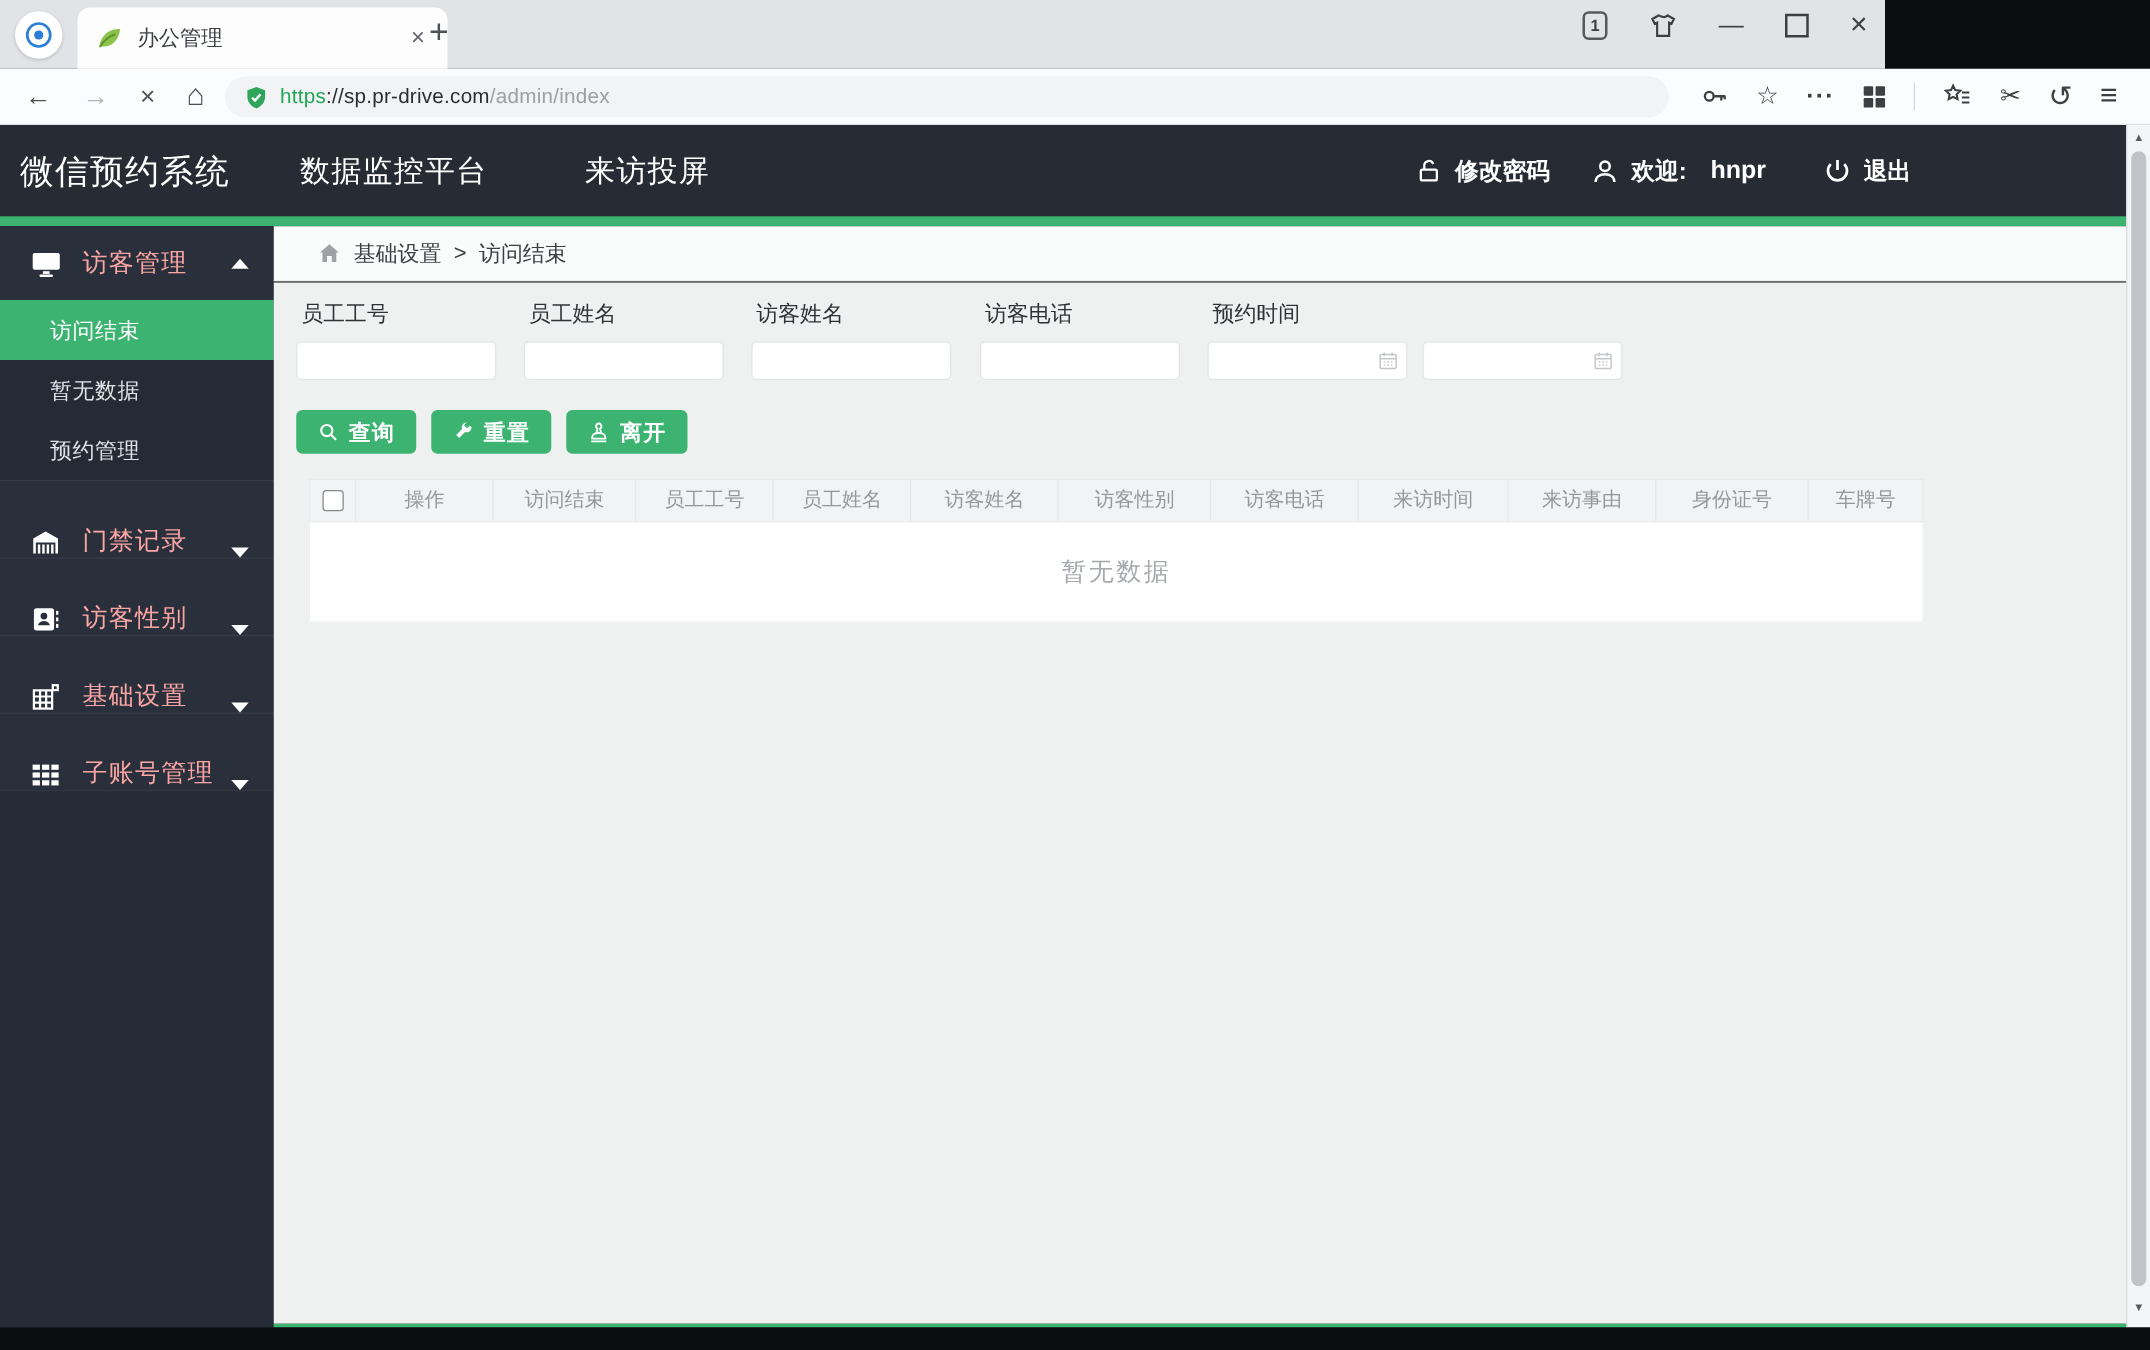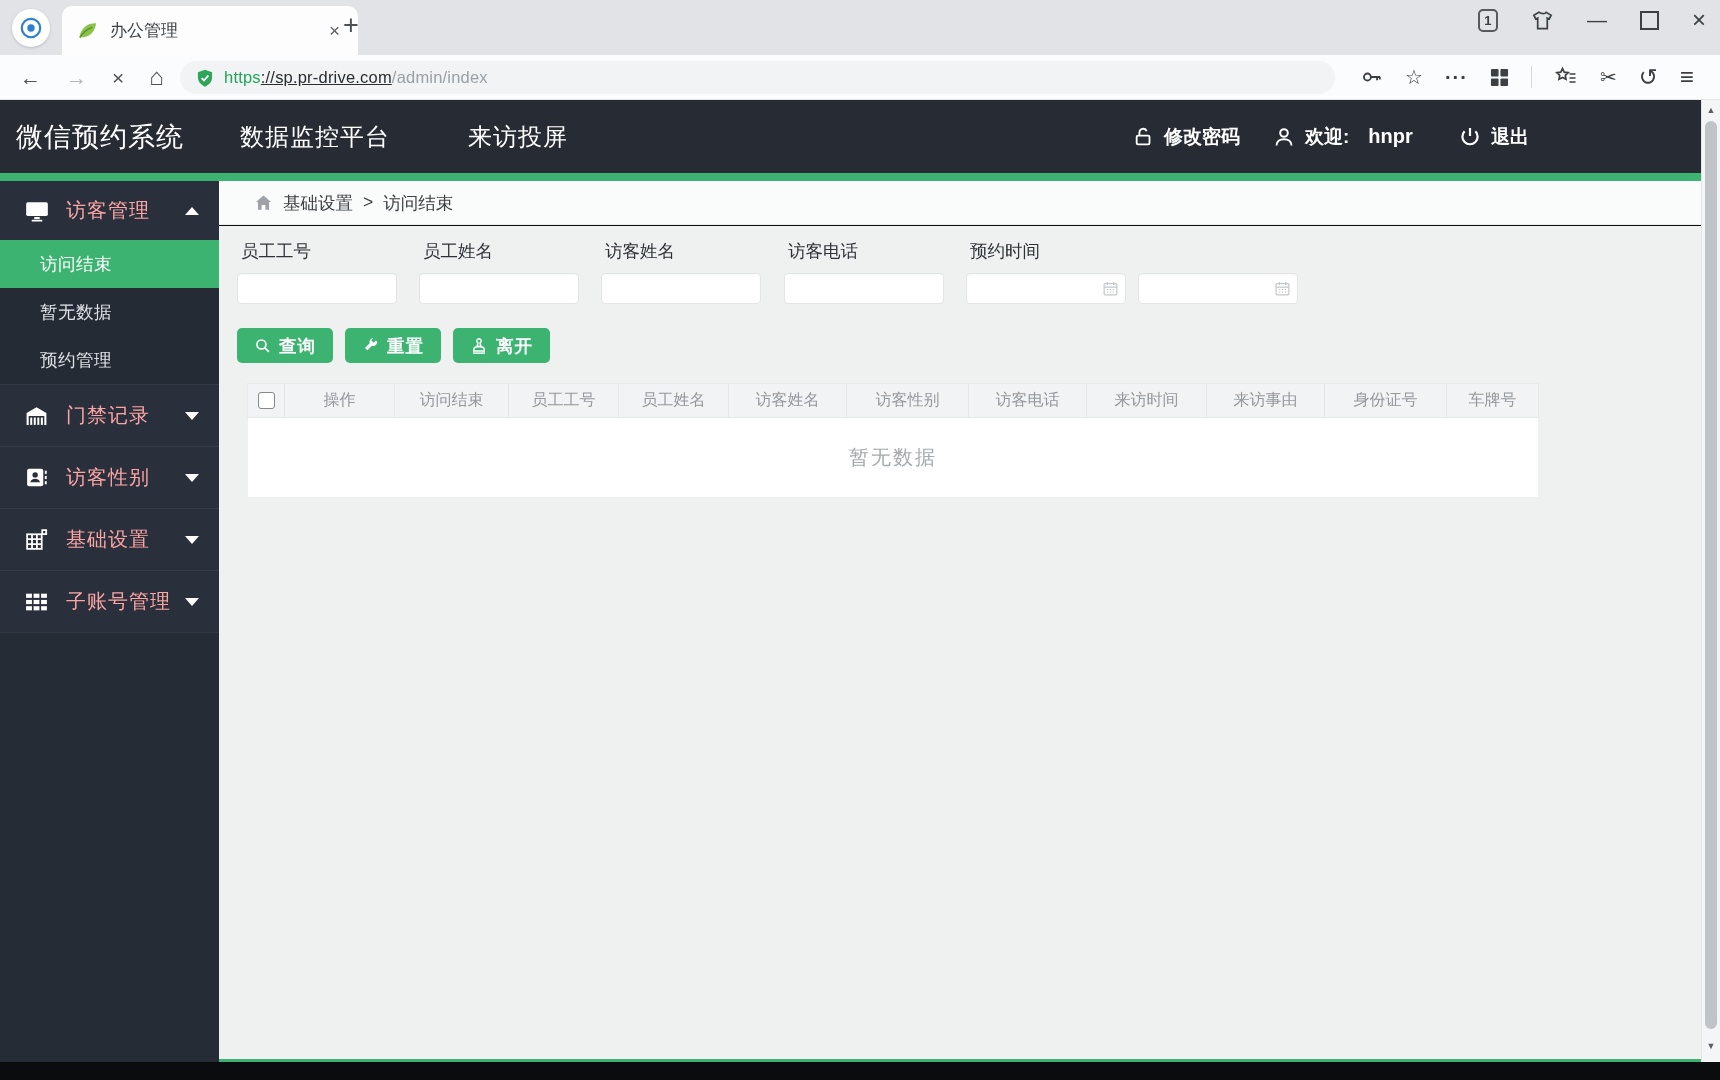--- a/index.html
+++ b/index.html
@@ -3,21 +3,21 @@
 <meta charset="utf-8">
 <style>
   html,body{margin:0;padding:0;}
   body{
     width:1720px;height:1080px;position:relative;overflow:hidden;
     background:#0c0d0e;
     font-family:"Liberation Sans","DejaVu Sans",sans-serif;
     -webkit-font-smoothing:antialiased;
   }
   
-  .titlebar{position:absolute;left:0;top:0;width:1720px;height:55px;background:#e1e3e6;}
+  .titlebar{position:absolute;left:0;top:0;width:1508px;height:55px;background:#e1e3e6;}
   .app-logo{position:absolute;left:12px;top:9px;width:38px;height:38px;border-radius:50%;
     background:#fff;box-shadow:0 1px 3px rgba(0,0,0,.18);display:flex;align-items:center;justify-content:center;}
   .tab{position:absolute;left:62px;top:6px;width:296px;height:49px;background:#fdfdfd;
     border-radius:10px 10px 0 0;display:flex;align-items:center;padding:0 14px;box-sizing:border-box;}
   .favicon{width:23px;height:23px;margin-right:11px;display:flex;}
   .tab-title{font-size:17px;color:#3b3f43;flex:1;}
   .tab-close{font-size:19px;color:#5f6368;padding:0 4px;}
   .newtab{position:absolute;left:334px;top:10px;font-size:27px;color:#4d5155;width:34px;text-align:center;}
   .wincontrols{position:absolute;right:14px;top:0;height:40px;display:flex;align-items:center;gap:33px;color:#3c4043;}
   .tabcount{border:2px solid #56595d;border-radius:5px;font-size:13px;font-weight:bold;color:#3c4043;
@@ -27,40 +27,40 @@
   
   .navbar{position:absolute;left:0;top:55px;width:1720px;height:45px;background:#fbfcfd;border-bottom:1px solid #e3e4e6;box-sizing:border-box;}
   .nav-left{position:absolute;left:20px;top:0;height:44px;display:flex;align-items:center;gap:25px;}
   .nav-glyph{font-size:21px;color:#4e5256;line-height:1;}
   .nav-glyph.dim{color:#b3b6b9;}
   .nav-glyph.home{font-size:24px;}
   .urlbar{position:absolute;left:180px;top:6px;width:1155px;height:33px;border-radius:17px;background:#f1f3f4;
     display:flex;align-items:center;padding:0 15px;box-sizing:border-box;gap:9px;}
   .url-text{font-size:16.5px;letter-spacing:.2px;white-space:pre;}
   .url-scheme{color:#23a55a;text-align:center;}
-  .url-host{color:#2b2e31;text-decoration:underline;}
+  .url-host{color:#2b2e31;}
   .url-path{color:#9aa0a6;}
   .nav-right{position:absolute;right:26px;top:0;height:44px;display:flex;align-items:center;gap:22px;color:#3c4043;}
   .nav-right .nr-glyph{font-size:20px;line-height:1;}
   .sep{width:1px;height:22px;background:#d6d8da;}
   
   .appheader{position:absolute;left:0;top:100px;width:1701px;height:73px;background:#262b34;color:#fff;}
   .brand{position:absolute;left:16px;top:50%;transform:translateY(-50%);font-size:27px;font-weight:500;letter-spacing:1px;}
   .hnav1{position:absolute;left:240px;top:50%;transform:translateY(-50%);font-size:24px;letter-spacing:1px;}
   .hnav2{position:absolute;left:468px;top:50%;transform:translateY(-50%);font-size:24px;letter-spacing:1px;}
   .hgroup{position:absolute;top:50%;transform:translateY(-50%);display:flex;align-items:center;gap:9px;font-size:19px;font-weight:bold;}
   .hg-pass{left:1133px;}
   .hg-welcome{left:1272px;}
   .hg-logout{left:1458px;}
   .uname{font-size:20px;margin-left:10px;}
   .strip{position:absolute;left:0;top:173px;width:1701px;height:8px;background:#3cb371;}
   
   .sidebar{position:absolute;left:0;top:181px;width:219px;height:881px;background:#2a303b;display:flex;flex-direction:column;}
   .g-row{height:59px;display:flex;align-items:center;padding:0 20px 0 24px;box-sizing:border-box;color:#fca5a5;font-size:20px;letter-spacing:1px;flex:none;}
-  .g-row.bordered{border-top:1px solid rgba(255,255,255,.06);height:62px;}
+  .g-row.bordered{border-top:1px solid rgba(255,255,255,.06);height:62px;align-items:flex-end;}
   .g-icon{width:27px;display:flex;margin-right:15px;flex:none;}
   .chev{margin-left:auto;width:0;height:0;border-left:7px solid transparent;border-right:7px solid transparent;}
   .chev.up{border-bottom:8px solid #fff;}
   .chev.down{border-top:8px solid #fff;}
   .submenu{background:#252b34;flex:none;}
   .sub-item{height:48px;display:flex;align-items:center;padding-left:40px;font-size:17.5px;color:#dfe2e6;letter-spacing:.5px;}
   .sub-item.active{background:#3cb371;color:#fff;}
   .side-fill{flex:1;background:#262c36;border-top:1px solid rgba(255,255,255,.05);}
   
   .breadbar{position:absolute;left:219px;top:181px;width:1482px;height:44px;background:#fafbfb;border-bottom:1px solid #ececec;

